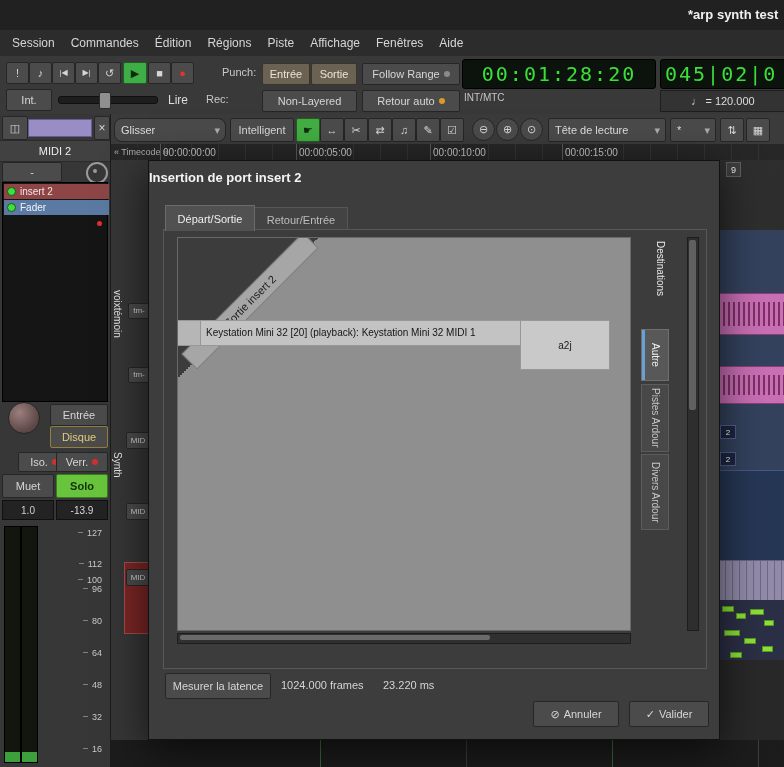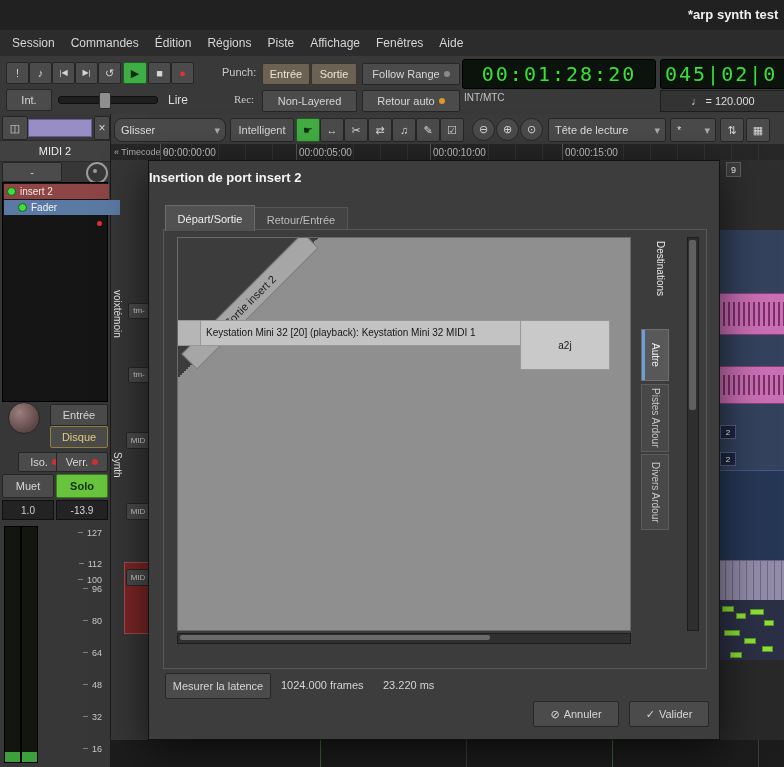--- a/index.html
+++ b/index.html
@@ -81,21 +81,21 @@
     <span class="mono" style="font-size:20px;color:#3ae03a;letter-spacing:2px;padding-left:4px;white-space:nowrap;">045|02|0</span>
   </div>
 
   <div class="btn" style="left:6px;top:33px;width:44px;height:20px;">
       <span>Int.</span>
     </div>
   <div class="abs" style="left:58px;top:40px;width:98px;height:6px;background:#1e1e1e;border:1px solid #0f0f0f;border-radius:3px;">
     <div class="abs" style="left:40px;top:-5px;width:10px;height:15px;background:#8f8f8f;border:1px solid #2a2a2a;border-radius:2px;"></div>
   </div>
   <span class="abs" style="left:168px;top:37px;font-size:12px;color:#dddddd;">Lire</span>
-  <span class="abs" style="left:234px;top:37px;color:#c8c8c8;font-family:Liberation Serif, serif;">Rec:</span>
+  <span class="abs" style="left:206px;top:37px;color:#c8c8c8;">Rec:</span>
   <div class="btn" style="left:262px;top:34px;width:93px;height:20px;">
       <span>Non-Layered</span>
     </div>
   <div class="btn" style="left:362px;top:34px;width:96px;height:20px;">
       <span>Retour auto</span>
       <span class="dot" style="width:6px;height:6px;background:#d89b28;"></span>
     </div>
   <span class="abs" style="left:464px;top:36px;font-size:10px;color:#c4c4c4;">INT/MTC</span>
   <div class="abs" style="left:660px;top:34px;width:124px;height:20px;background:#333;border:1px solid #1e1e1e;display:flex;align-items:center;justify-content:center;">
     <span style="font-size:11px;color:#dddddd;">♩ = 120.000</span>
@@ -244,21 +244,21 @@
     </div>
   <div class="abs" style="left:86px;top:48px;width:18px;height:18px;border:2px solid #9a9a9a;border-radius:50%;">
     <div class="abs" style="left:5px;top:5px;width:4px;height:4px;background:#9a9a9a;border-radius:50%;"></div>
   </div>
 
   <div class="abs" style="left:2px;top:68px;width:104px;height:218px;background:#151515;border:1px solid #000;">
     <div class="abs" style="left:1px;top:1px;width:102px;height:15px;background:#8d4546;display:flex;align-items:center;gap:4px;padding-left:3px;">
       <span class="dot" style="width:7px;height:7px;background:#3ce03c;border:1px solid #1a5a1a;"></span>
       <span style="font-size:10px;color:#f4e4e4;">insert 2</span>
     </div>
-    <div class="abs" style="left:1px;top:17px;width:102px;height:15px;background:#5b7aa3;display:flex;align-items:center;gap:4px;padding-left:14px;">
+    <div class="abs" style="left:1px;top:17px;width:102px;height:15px;background:#5b7aa3;display:flex;align-items:center;gap:4px;padding-left:3px;">
       <span class="dot" style="width:7px;height:7px;background:#3ce03c;border:1px solid #1a5a1a;"></span>
       <span style="font-size:10px;color:#eef2f8;">Fader</span>
     </div>
     <span class="dot" style="position:absolute;left:94px;top:38px;width:5px;height:5px;background:#e03030;"></span>
   </div>
 
   <div class="abs" style="left:8px;top:288px;width:30px;height:30px;border-radius:50%;background:radial-gradient(circle at 35% 32%,#9c7e7e,#5c4646 70%);border:1px solid #262626;"></div>
   <div class="btn" style="left:50px;top:290px;width:56px;height:20px;">
       <span>Entrée</span>
     </div>

